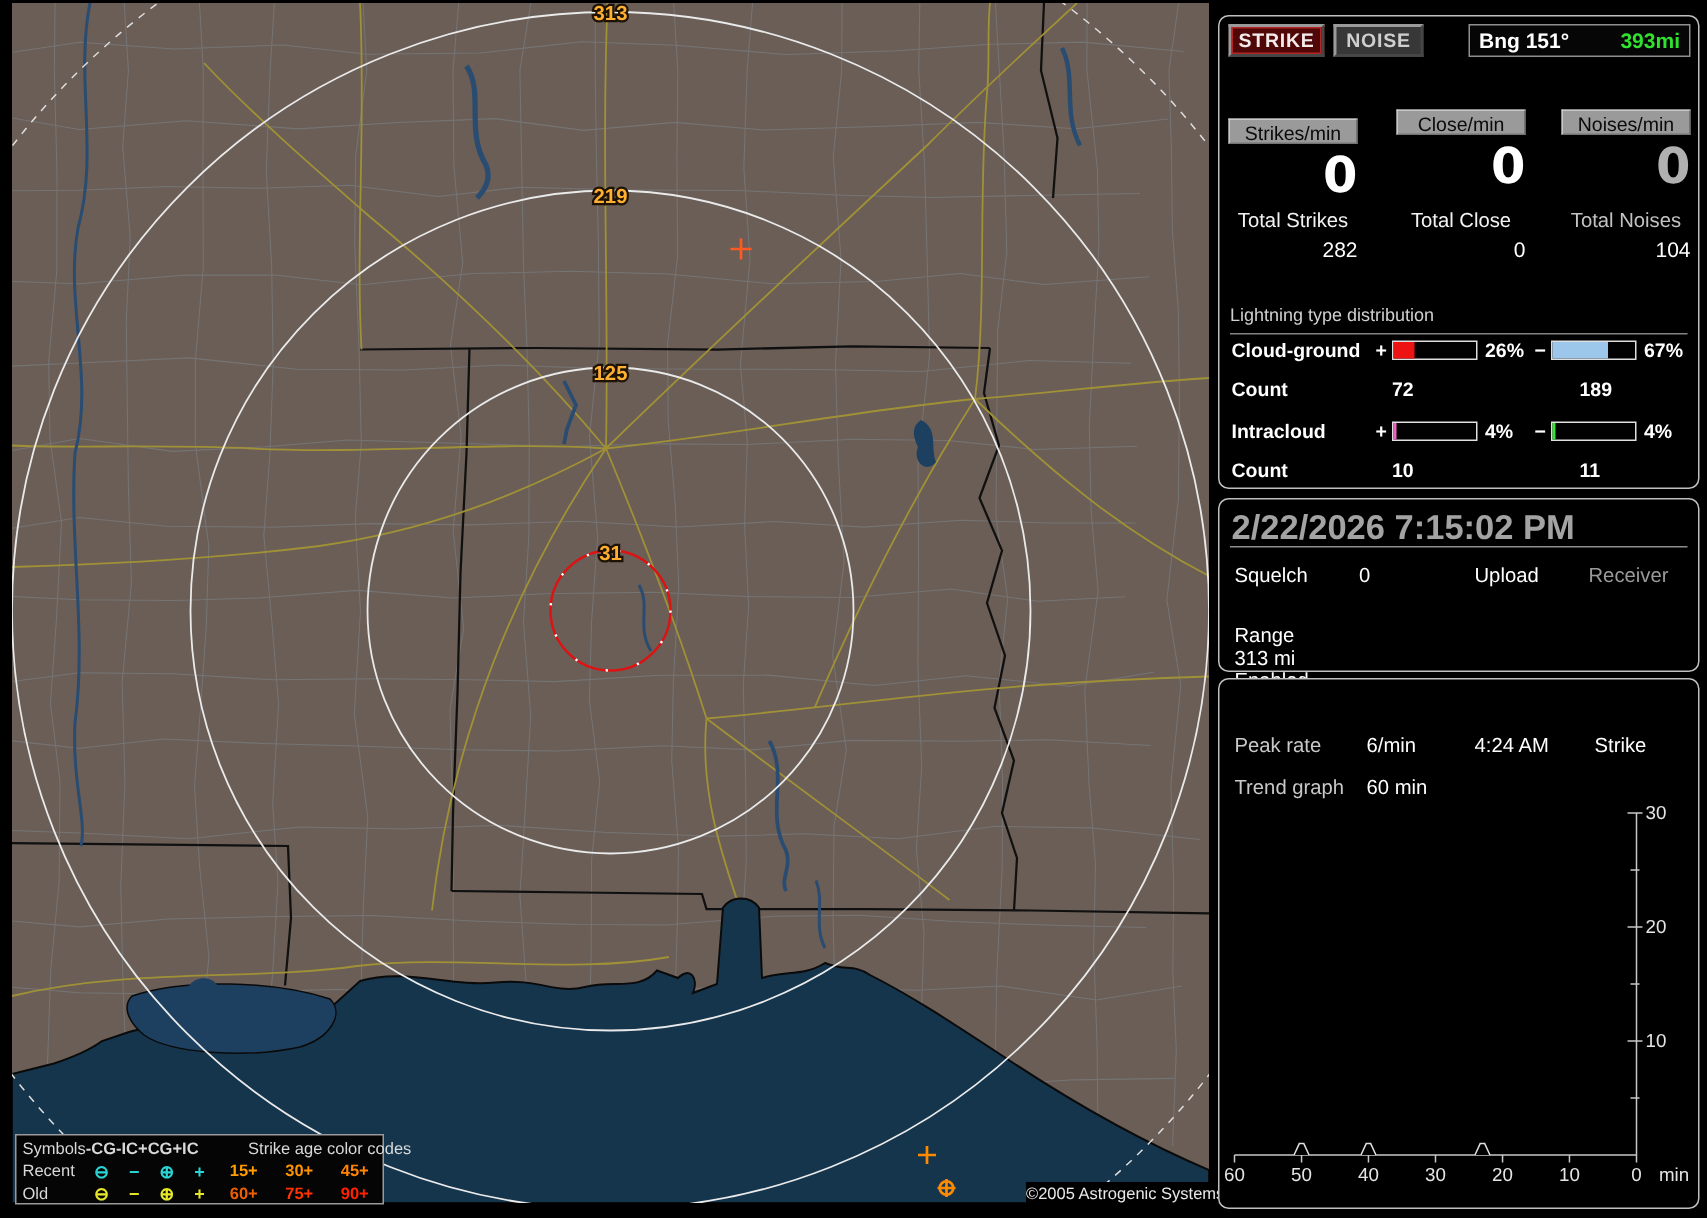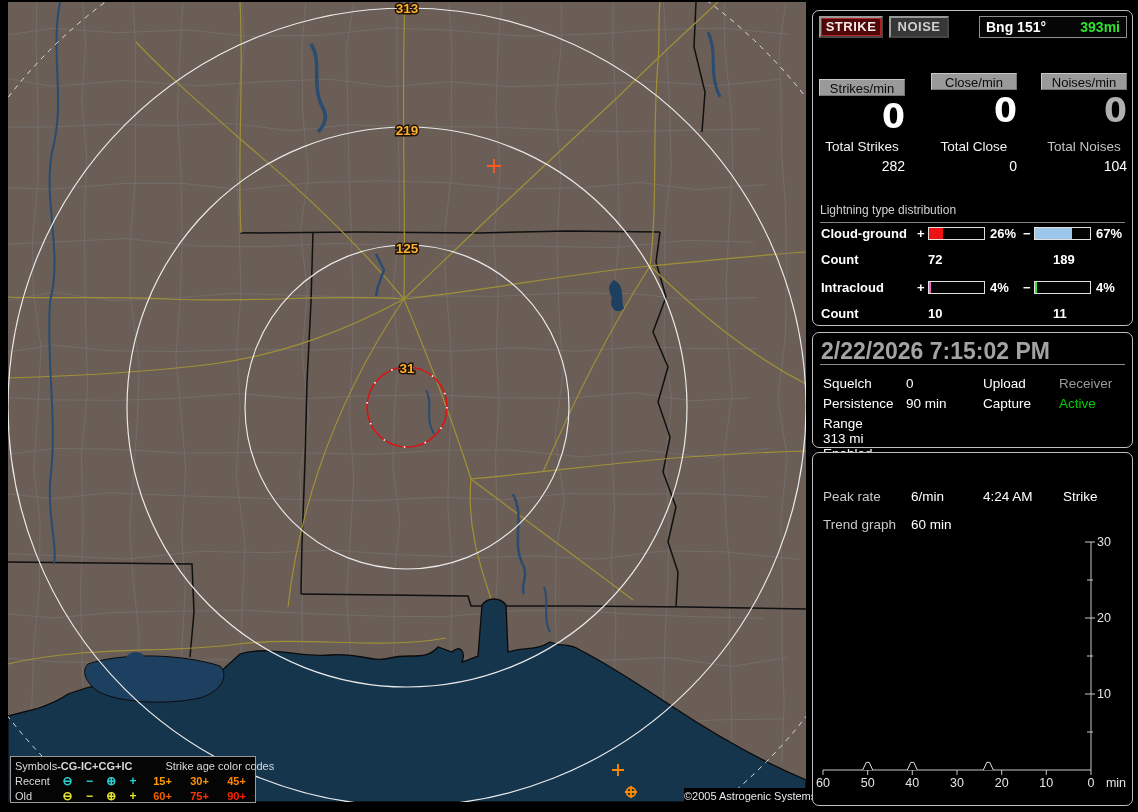--- a/index.html
+++ b/index.html
@@ -284,26 +284,20 @@
 
   <div id="panel2" class="panel">
     <div id="datetime">2/22/2026 7:15:02 PM</div>
     <div id="dt-line"></div>
     <div class="st-row" style="top:43px;">
       <span class="sl1">Squelch</span>
       <span class="sv1">0</span>
       <span class="sl2">Upload</span>
       <span class="gray">Receiver</span>
     </div>
-    <div class="st-row" style="top:63px;">
-      <span class="sl1">Persistence</span>
-      <span class="sv1">90 min</span>
-      <span class="sl2">Capture</span>
-      <span class="green">Active</span>
-    </div>
     <div class="st-row" style="top:83px;flex-direction:column;">
       <span class="sl1">Range</span>
       <span class="sv1">313 mi</span>
       <span class="sl2">Enabled</span>
       <span class="green">Enabled</span>
     </div>
   </div>
 
   <div id="panel3" class="panel">
     <div class="pk-row" style="top:36px;">

